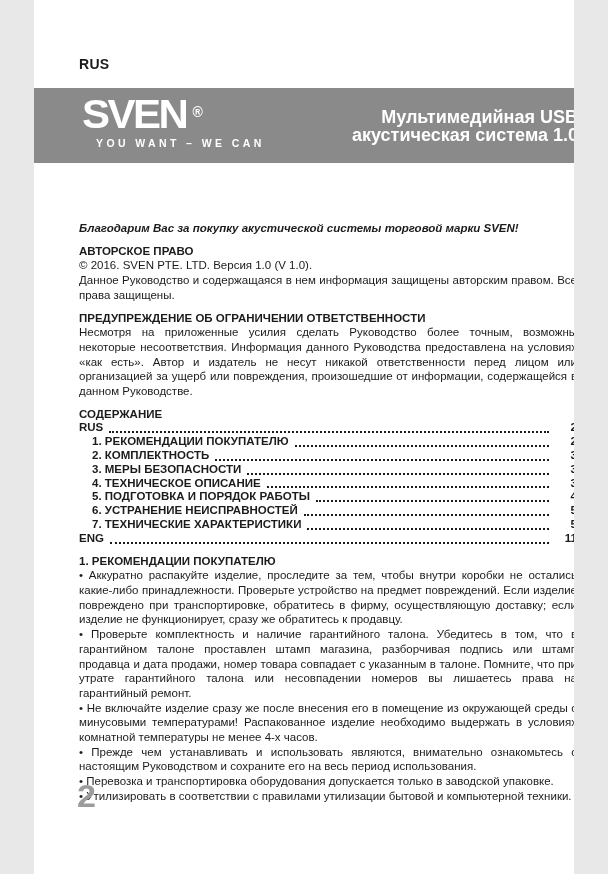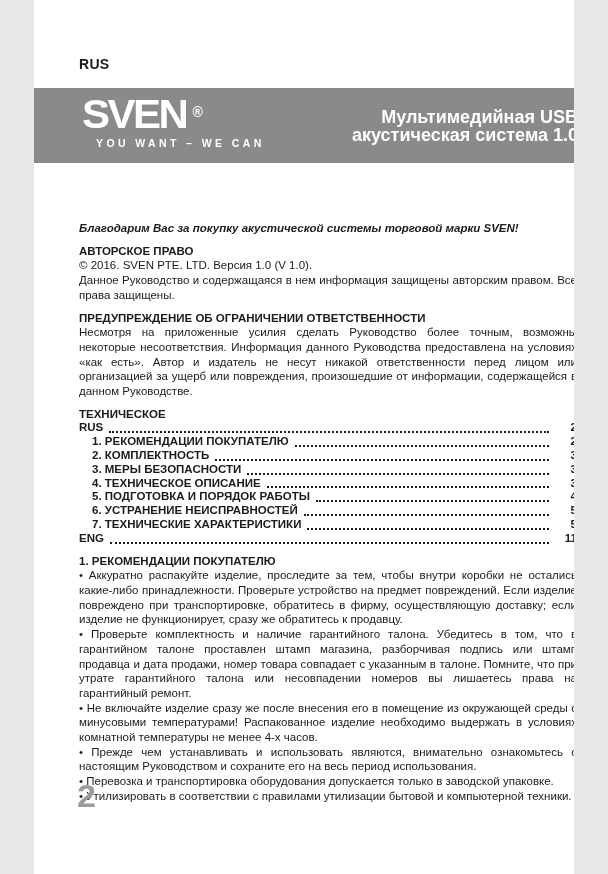--- a/index.html
+++ b/index.html
@@ -107,21 +107,21 @@
       <p class="just">Данное Руководство и содержащаяся в нем информация защищены авторским правом. Все права защищены.</p>
     </div>
 
 
     <div class="section">
       <h3>ПРЕДУПРЕЖДЕНИЕ ОБ ОГРАНИЧЕНИИ ОТВЕТСТВЕННОСТИ</h3>
       <p class="just">Несмотря на приложенные усилия сделать Руководство более точным, возможны некоторые несоответствия. Информация данного Руководства предоставлена на условиях «как есть». Автор и издатель не несут никакой ответственности перед лицом или организацией за ущерб или повреждения, произошедшие от информации, содержащейся в данном Руководстве.</p>
     </div>
 
     <div class="section">
-      <h3>ТЕХНИЧЕСКОЕ</h3>
+      <h3>СОДЕРЖАНИЕ</h3>
 
         <div class="toc-row">
           <span class="toc-label">RUS</span>
           <span class="toc-leader"></span>
           <span class="toc-page">2</span>
         </div>
 
         <div class="toc-row toc-sub">
           <span class="toc-label">1. РЕКОМЕНДАЦИИ ПОКУПАТЕЛЮ</span>
           <span class="toc-leader"></span>

